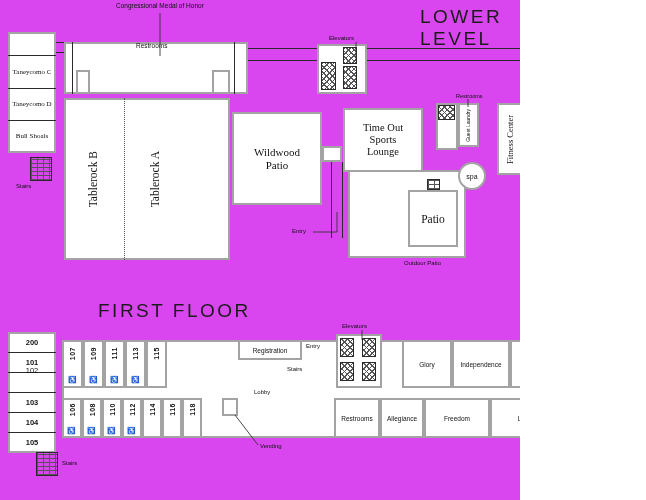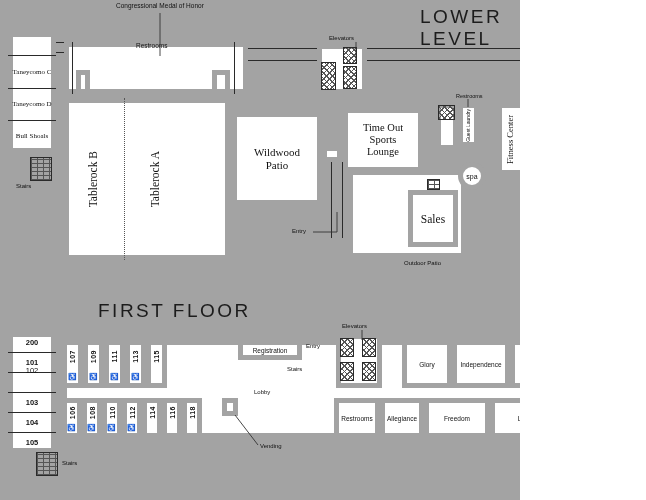--- a/index.html
+++ b/index.html
@@ -1,18 +1,18 @@
 <!DOCTYPE html>
 <html><head>
 <meta charset="utf-8">
 <style>
   html,body{margin:0;padding:0;background:#fff}
-  .plan{position:relative;width:520px;height:500px;background:#a3a3a3;overflow:hidden;
+  .plan{position:relative;width:520px;height:500px;background:#d946ef;overflow:hidden;
         font-family:"Liberation Sans",sans-serif;color:#111}
-  .r{position:absolute;border:5px solid #a3a3a3;background:#fff;box-sizing:border-box}
+  .r{position:absolute;border:2px solid #a3a3a3;background:#fff;box-sizing:border-box}
   .bl{position:absolute;display:flex;align-items:center;justify-content:center;
       text-align:center;box-sizing:border-box}
   .t{position:absolute;white-space:nowrap;line-height:1.15}
   .wrap{white-space:normal;line-height:1.15}
   .serif{font-family:"Liberation Serif",serif;font-weight:400}
   .vt{writing-mode:vertical-rl;transform:rotate(180deg)}
   .vd{writing-mode:vertical-rl}
   .title{position:absolute;font-size:19px;letter-spacing:2.5px;color:#1c1c1c;
          font-family:"Liberation Sans",sans-serif}
   .hl{position:absolute;border-top:1px solid #2a2a2a;height:0}
@@ -83,21 +83,21 @@
   <div class="r" style="left:322px;top:146px;width:20px;height:16px"></div>
   <div class="gap2" style="left:331px;top:162px;width:12px;height:76px"></div>
   <div class="t f6" style="left:292px;top:228px">Entry</div>
 
   <div class="r bl" style="left:343px;top:108px;width:80px;height:64px">
     <span class="serif wrap" style="font-size:10.5px;width:54px">Time Out Sports Lounge</span>
   </div>
 
   <div class="r" style="left:348px;top:170px;width:118px;height:88px"></div>
   <div class="r bl" style="left:408px;top:190px;width:50px;height:57px">
-    <span class="serif" style="font-size:11.5px">Sales</span>
+    <span class="serif" style="font-size:11.5px">Patio</span>
   </div>
   <div class="stairs" style="left:427px;top:179px;width:13px;height:11px"></div>
   <div class="t f6" style="left:404px;top:260px">Outdoor Patio</div>
 
   <div class="t f55" style="left:456px;top:93px">Restrooms</div>
   <div class="r" style="left:436px;top:103px;width:22px;height:47px"></div>
   <div class="hatch" style="left:438px;top:105px;width:17px;height:15px"></div>
   <div class="r bl" style="left:458px;top:103px;width:21px;height:44px">
     <span class="vt wrap f5" style="max-height:40px">Guest Laundry</span>
   </div>

